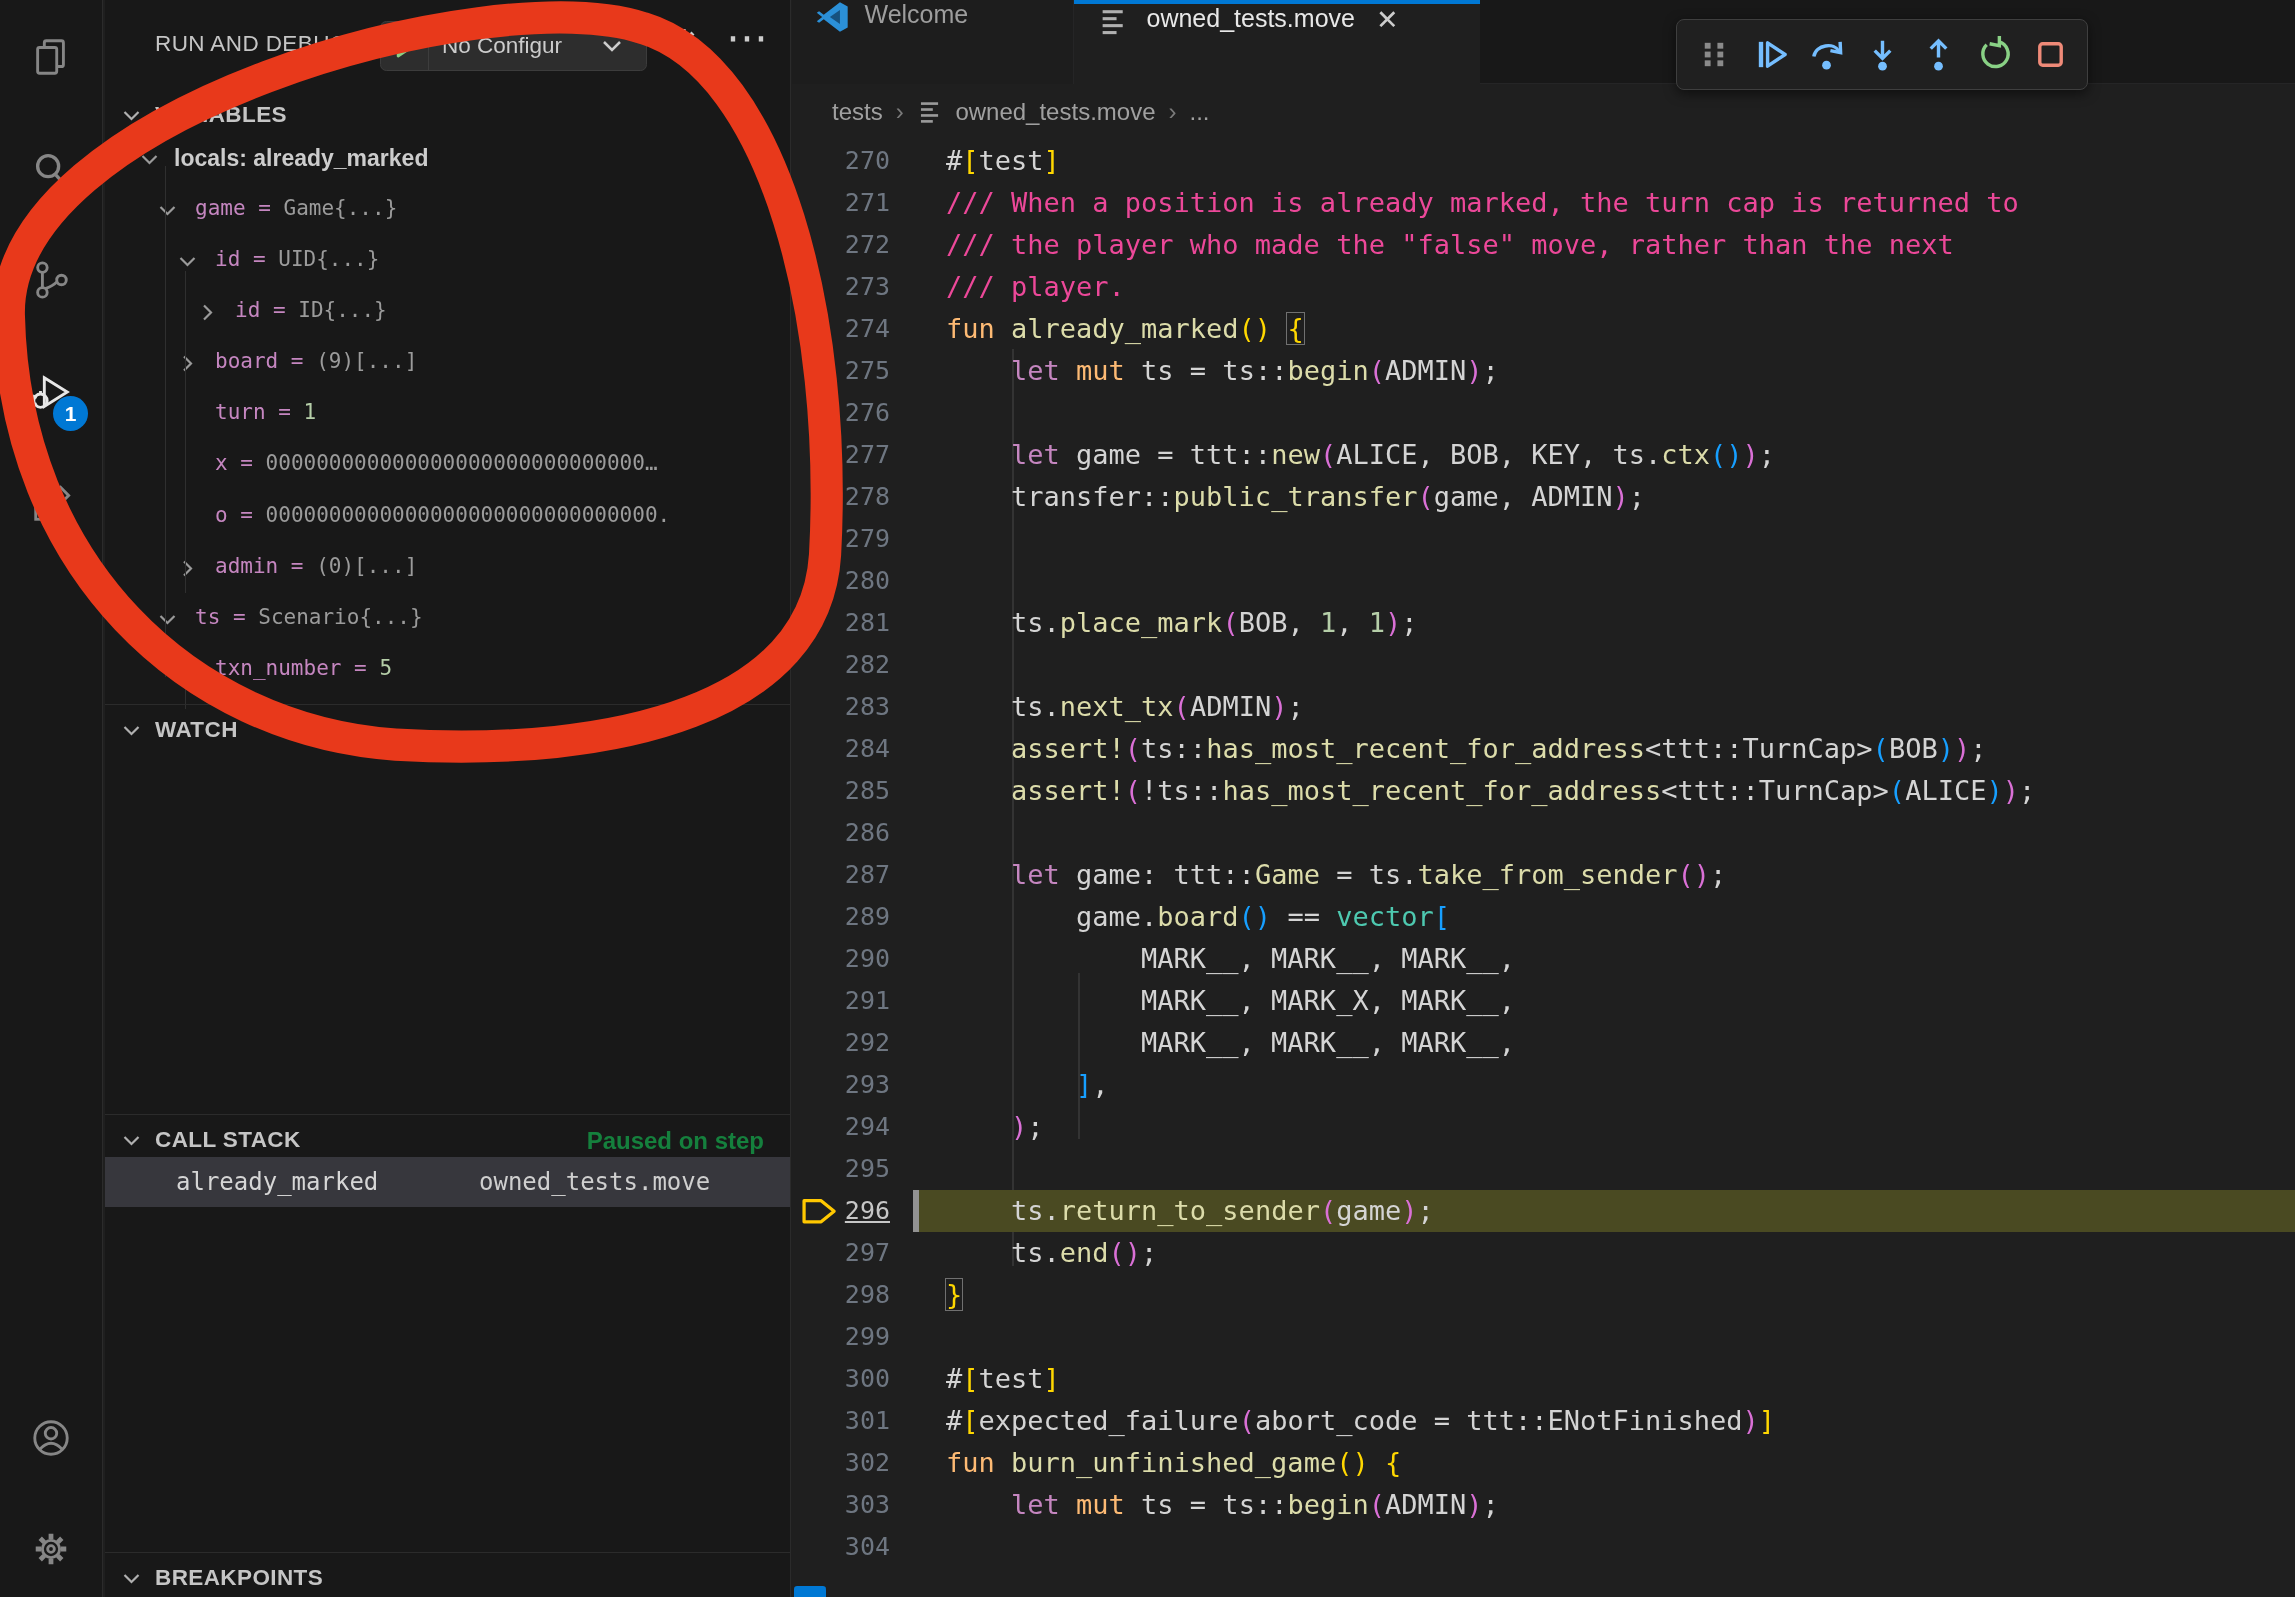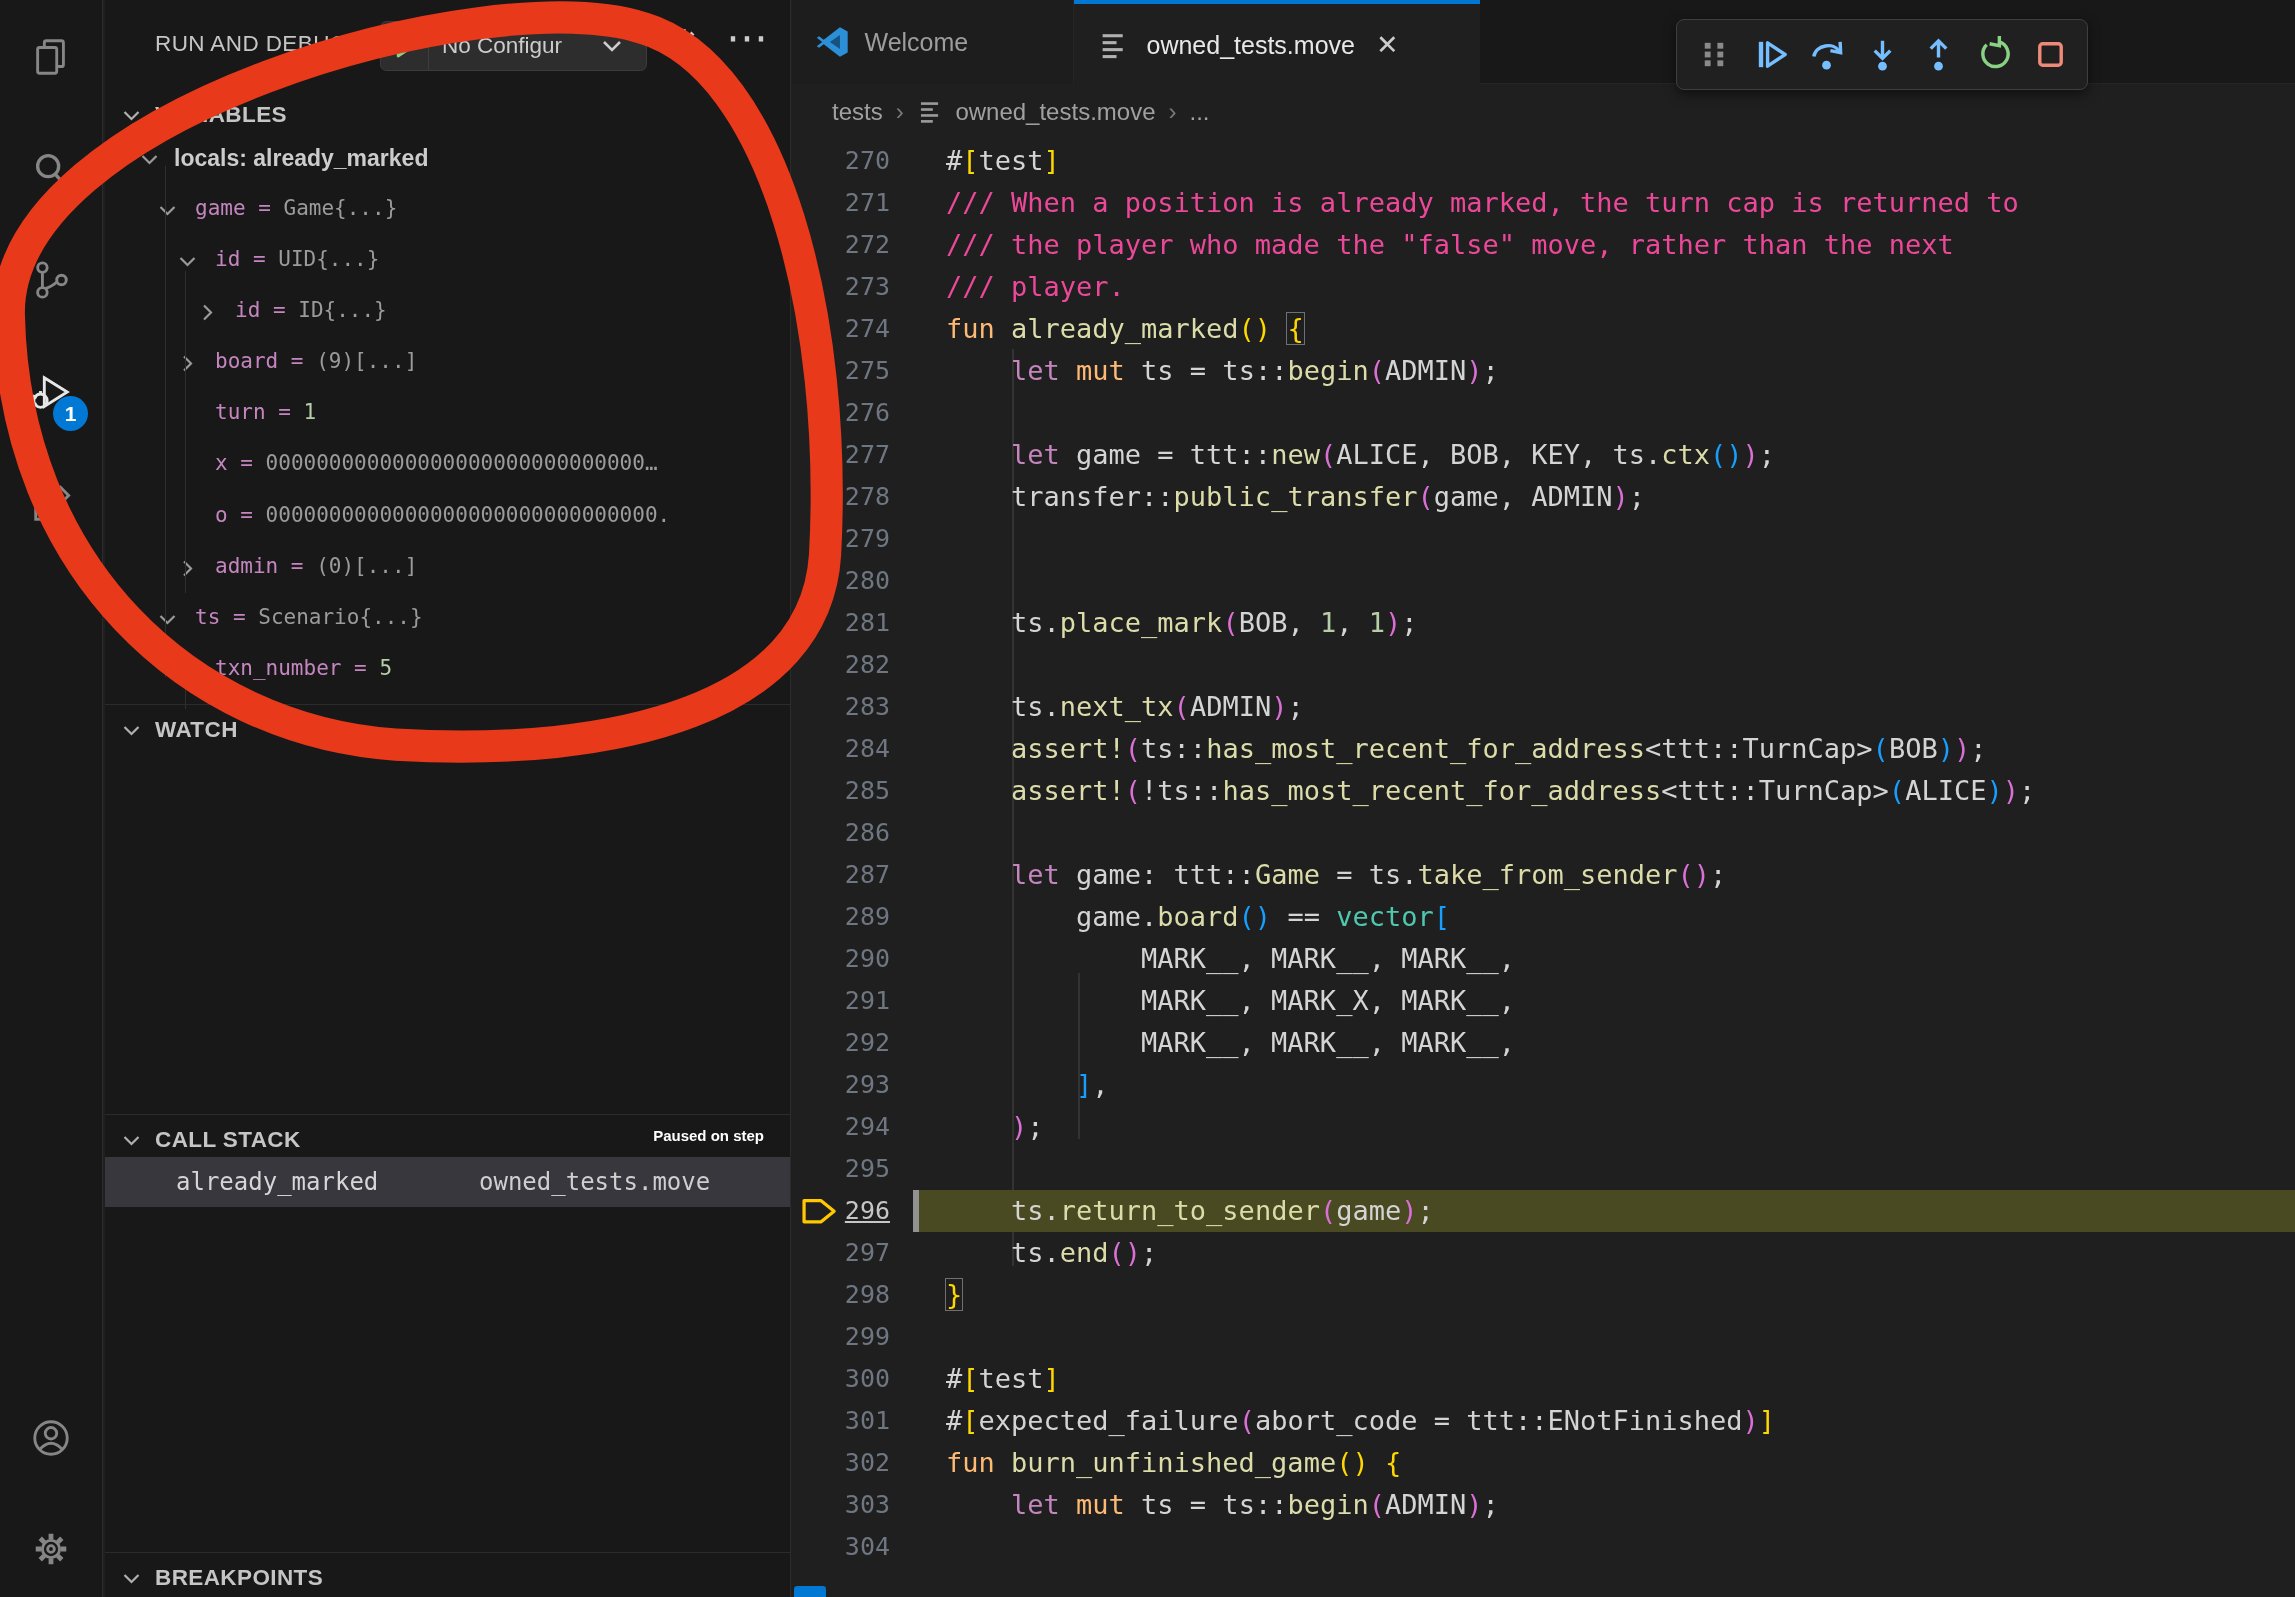--- a/index.html
+++ b/index.html
@@ -35,42 +35,42 @@
   #sb-gear { position:absolute; left:560px; top:24px; width:37px; height:37px; color:#cccccc; cursor:pointer; }
   #sb-more { position:absolute; left:621px; top:13px; font-size:42px; color:#cccccc; cursor:pointer; letter-spacing:1.6px; }
 
   .section-header { position:absolute; left:0; width:100%; height:50px; border-top:0.8px solid #2b2b2b; }
   .section-header .chev { position:absolute; left:16px; top:14.5px; width:21px; height:21px; color:#b0b0b0; }
   .section-header .sec-title { position:absolute; left:50px; top:12px; font-weight:bold; font-size:22.5px; color:#c5c5c5; letter-spacing:0.4px; }
   #variables-section { top:90px; border-top:none; }
   #watch-section   { top:704px; }
   #callstack-section { top:1114px; }
   #breakpoints-section { top:1552px; }
-  #paused-badge { position:absolute; right:26px; top:12px; font-weight:bold; font-size:15px; color:#ffffff; }
+  #paused-badge { position:absolute; right:26px; top:12px; font-weight:bold; font-size:24px; color:#15803d; }
 
   #var-tree { position:absolute; left:0; top:134px; width:100%; }
   .tree-row { position:absolute; left:0; width:100%; height:51px; cursor:pointer; }
   .tree-row .chev { position:absolute; top:14.5px; width:21px; height:21px; color:#9a9a9a; }
   .tree-label { position:absolute; top:10.5px; font-size:21px; white-space:nowrap; }
   .tname { color:#c586c0; }
   .tval  { color:#9b9b9b; }
   .tnum  { color:#b5cea8; }
   .tui   { color:#cccccc; font-family:"Liberation Sans",sans-serif; font-weight:bold; font-size:23px; }
   .tree-guide { position:absolute; width:0.8px; background:#2f2f2f; }
 
   #cs-frame { position:absolute; left:0; top:1157px; width:100%; height:50px; background:#37373d; cursor:pointer; }
   #cs-frame .fn-name { position:absolute; left:71px; top:10.5px; font-size:24px; color:#d6d6d6; }
   #cs-frame .fn-file { position:absolute; left:374px; top:10.5px; font-size:24px; color:#cfcfcf; }
 
   
   #editor { position:absolute; left:792px; top:0; right:0; height:1597px; background:#1f1f1f; }
 
   #tabbar { position:absolute; left:0; top:0; right:0; height:84px; background:#181818;
     border-bottom:1.6px solid #252526; z-index:4; }
-  .tab { position:absolute; top:0; height:84px; display:flex; align-items:center; cursor:pointer; }
+  .tab { position:absolute; top:0; height:84px; display:flex; align-items:flex-start; cursor:pointer; }
   #tab-welcome { left:0; width:282px; background:#1d1d1d; border-right:0.8px solid #252526; }
   #tab-welcome .tab-label { color:#9d9d9d; }
   #tab-active { left:282px; width:406px; background:#1f1f1f; border-top:4px solid #0078d4; height:86px; z-index:5; }
   #tab-active .tab-label { color:#e8e8e8; }
   .tab-label { font-size:25px; margin-left:14.5px; white-space:nowrap; }
   .tab-icon { margin-left:24px; width:34px; height:34px; flex:none; }
   .tab-close { margin-left:21px; font-size:27px; color:#cccccc; cursor:pointer; }
 
   #breadcrumbs { position:absolute; left:0; top:86px; right:0; height:51px; background:#1f1f1f;
     display:flex; align-items:center; z-index:3; }

